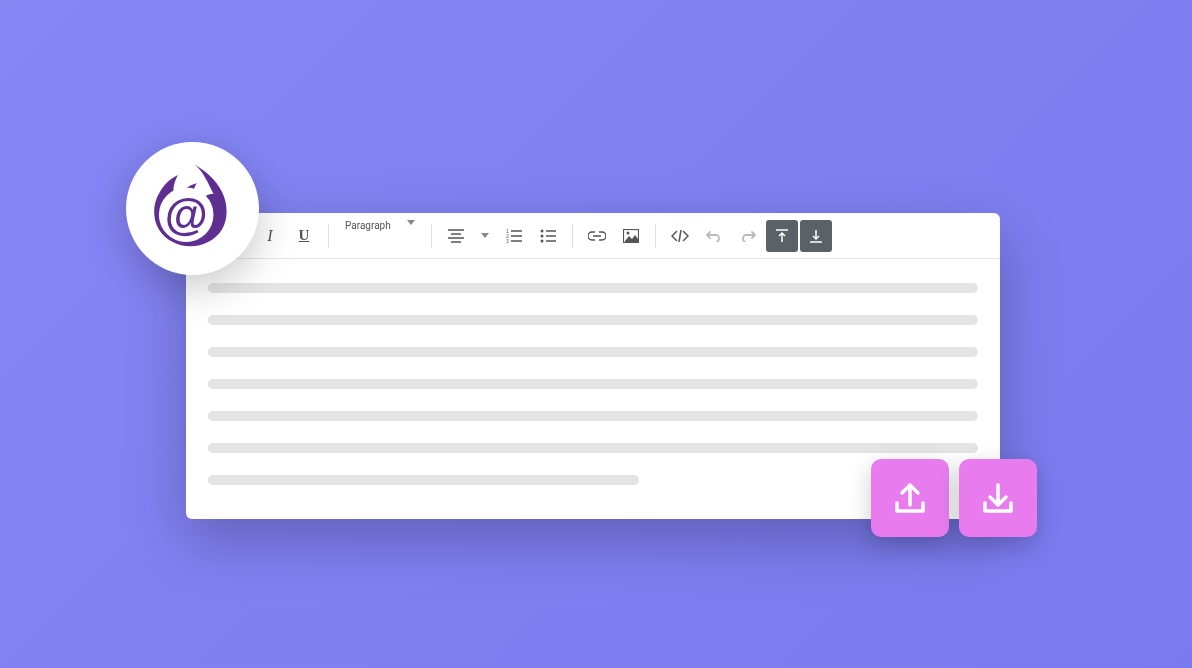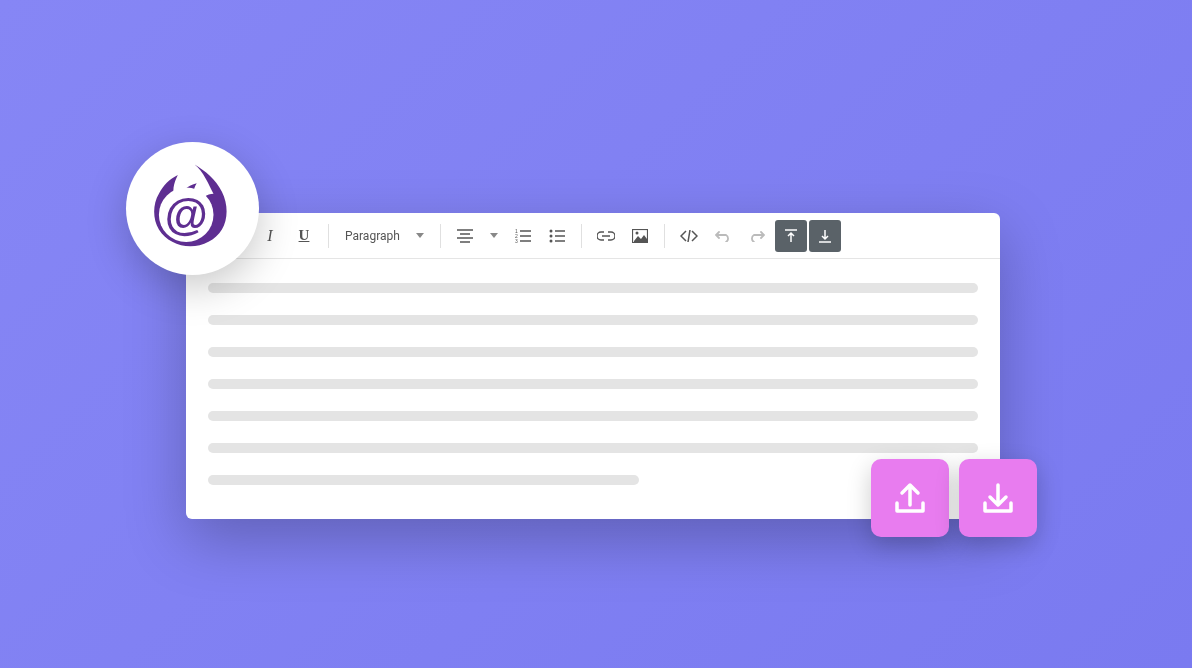--- a/index.html
+++ b/index.html
@@ -2,21 +2,21 @@
 <html><head>
 <meta charset="utf-8">
 <style>
 *{margin:0;padding:0;box-sizing:border-box}
 body{width:1192px;height:668px;background:linear-gradient(135deg,#8686f5 0%,#7a7af0 100%);position:relative;font-family:-apple-system,BlinkMacSystemFont,"Segoe UI",Roboto,sans-serif;overflow:hidden}
 .editor-card{position:absolute;left:186px;top:213px;width:814px;height:306px;background:#fff;border-radius:6px;box-shadow:0 20px 60px rgba(0,0,0,0.25)}
 .toolbar{display:flex;align-items:center;height:46px;border-bottom:1px solid #e5e5e5;padding:0 8px;gap:2px}
 .tb-btn{display:inline-flex;align-items:center;justify-content:center;min-width:32px;height:32px;border:none;background:transparent;cursor:pointer;color:#555;border-radius:3px;font-size:15px}
 .tb-btn.dark{background:#5a6268;color:#fff}
 .tb-sep{width:1px;height:24px;background:#e0e0e0;margin:0 6px}
-.format-sel{display:inline-flex;align-items:center;padding:0 8px;height:32px;color:#555;font-size:12px;cursor:pointer;gap:16px}
+.format-sel{display:inline-flex;padding:0 8px;height:32px;color:#555;font-size:10px;cursor:pointer;gap:16px}
 .caret{width:0;height:0;border-left:4px solid transparent;border-right:4px solid transparent;border-top:5px solid #888}
 .content{padding:24px 22px}
 .line{height:10px;background:#e4e4e4;border-radius:5px;margin-bottom:22px}
 .line.short{width:56%}
 .logo-badge{position:absolute;left:126px;top:142px;width:133px;height:133px;background:#fff;border-radius:50%;box-shadow:0 12px 40px rgba(0,0,0,0.22);display:flex;align-items:center;justify-content:center;z-index:10}
 .action-btns{position:absolute;left:871px;top:459px;display:flex;gap:10px;z-index:10}
 .pink-btn{width:78px;height:78px;background:#e87cef;border-radius:10px;box-shadow:0 8px 24px rgba(0,0,0,0.2);display:flex;align-items:center;justify-content:center;cursor:pointer}
 svg{display:block}
 </style>
 </head>

